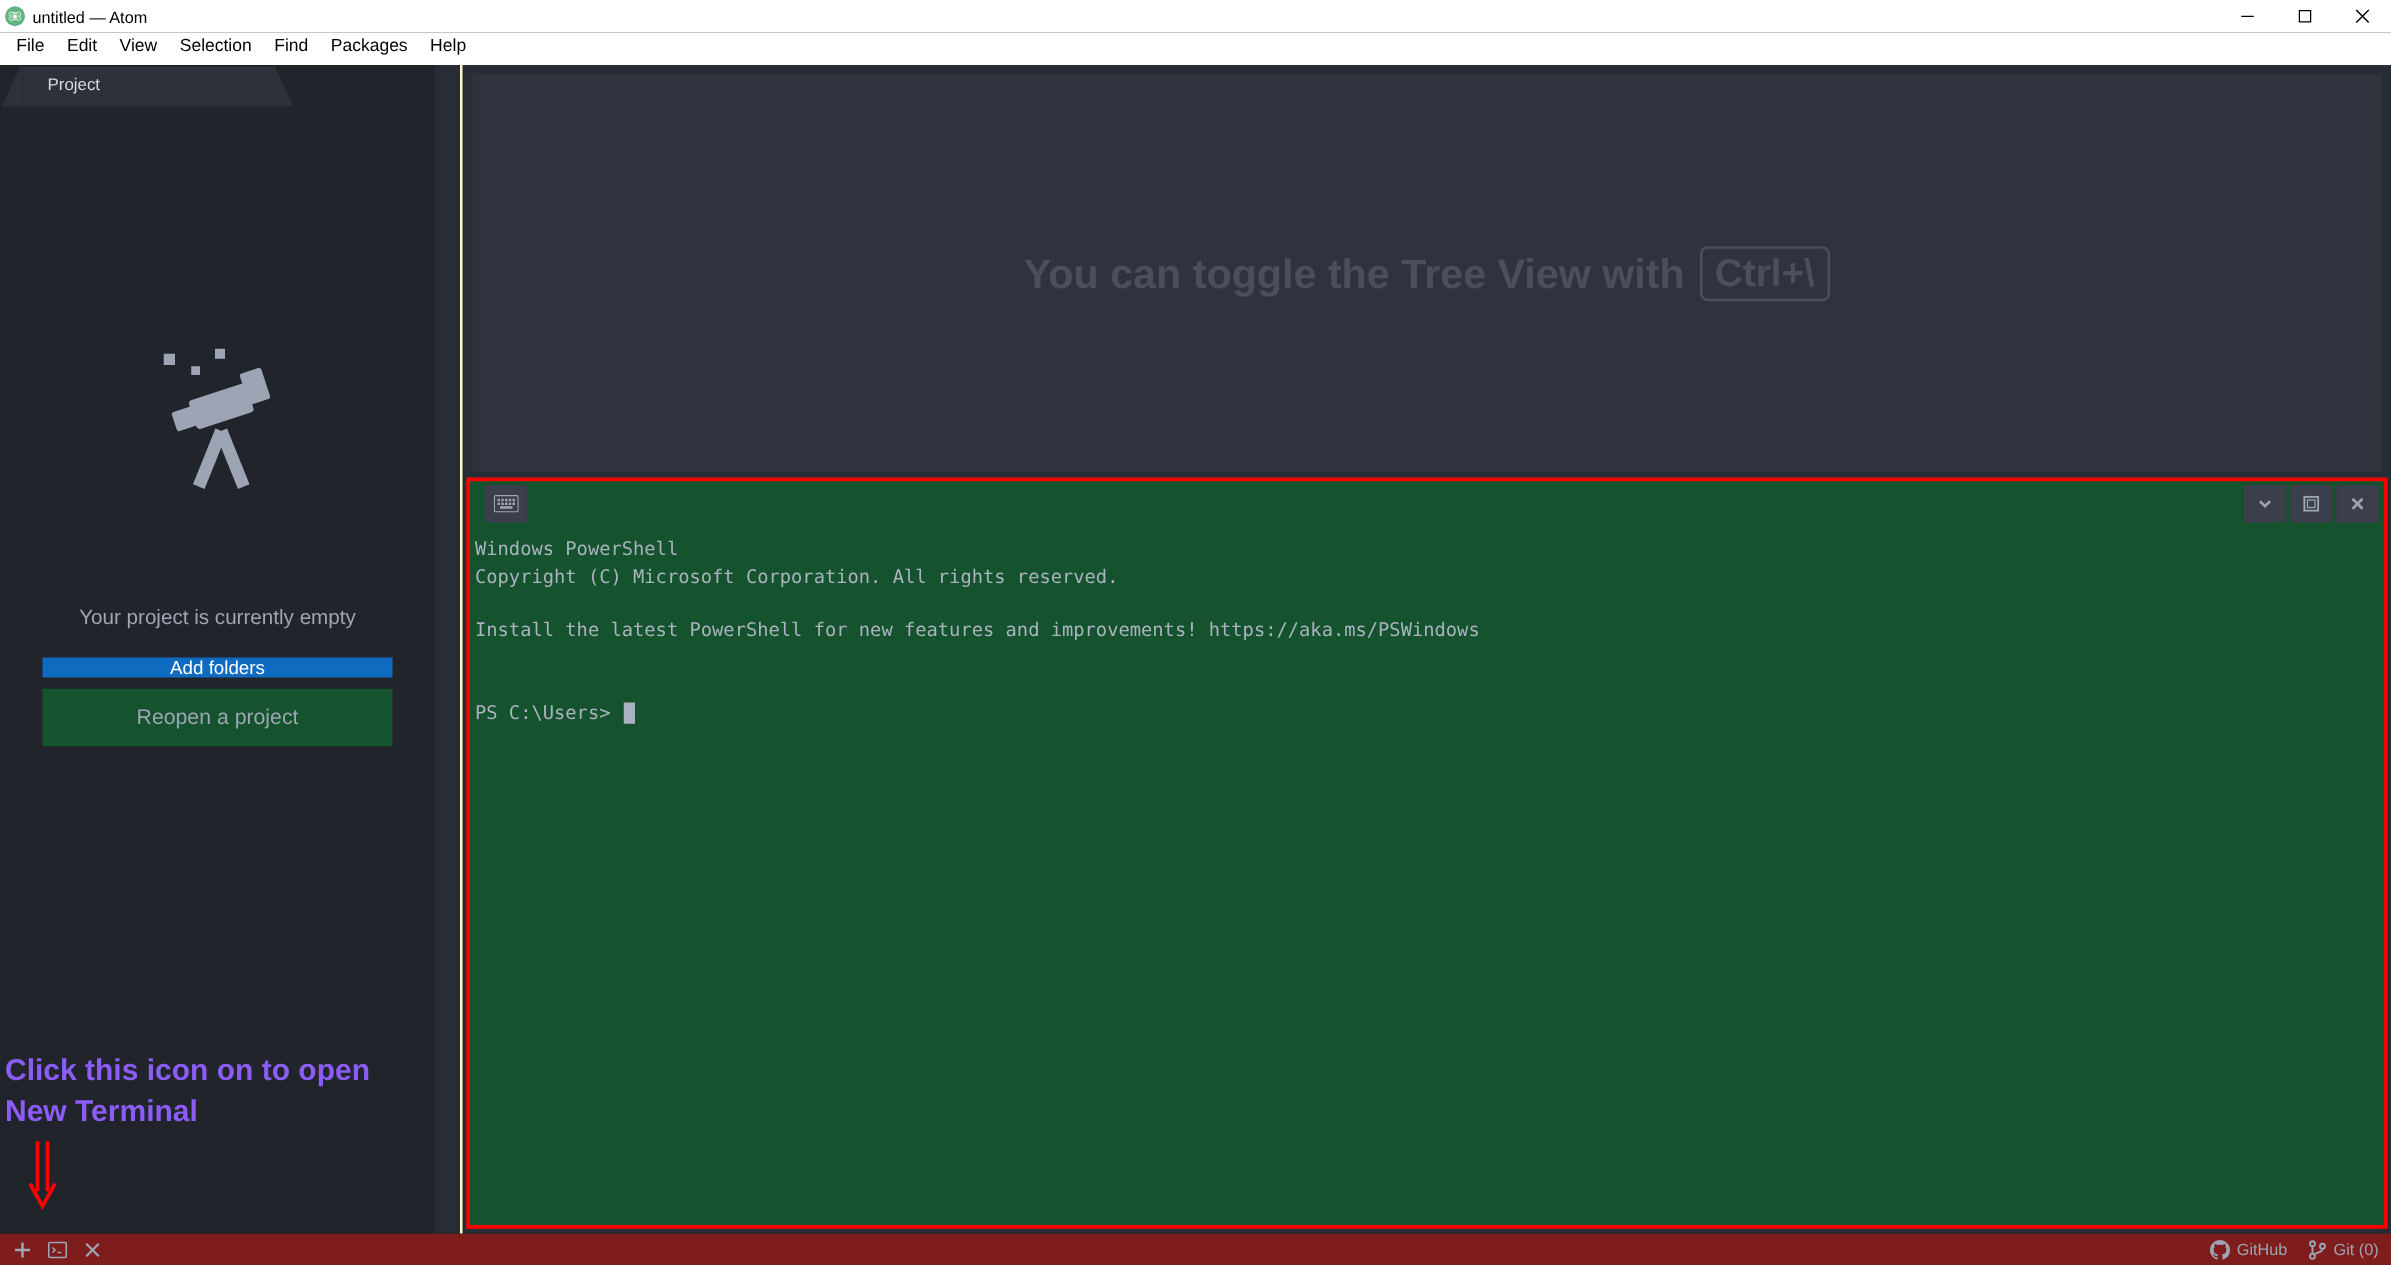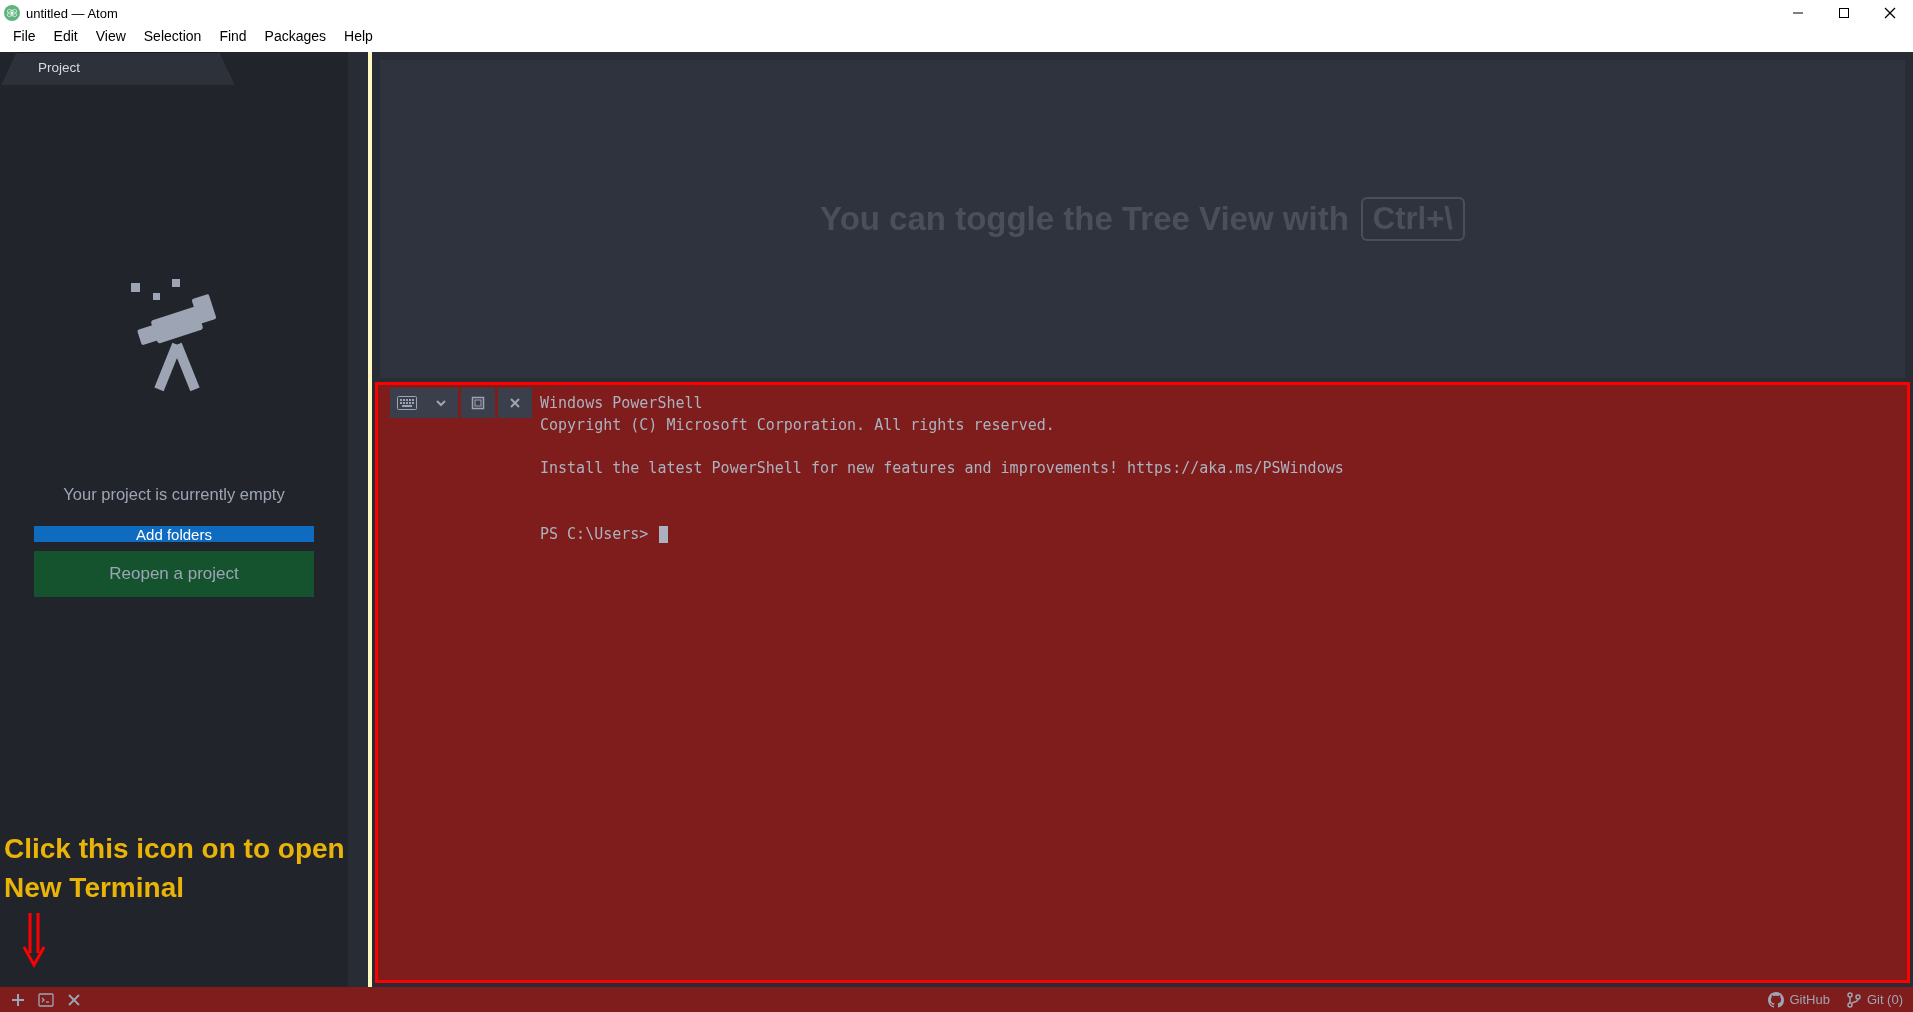--- a/index.html
+++ b/index.html
@@ -143,37 +143,37 @@
       background: #14532d;
       color: #9da5b4;
       border: none;
       font-size: 17px;
       cursor: pointer;
     }
     .annotation {
       position: absolute;
       bottom: 80px;
       left: 4px;
-      color: #eab308;
-      font-size: 28px;
+      color: #8b5cf6;
+      font-size: 24px;
       font-weight: bold;
       line-height: 1.4;
     }
     .annotation-arrow {
       position: absolute;
       bottom: 18px;
       left: 22px;
       color: #ff0000;
     }
     .main-area {
       flex: 1;
       display: flex;
       flex-direction: column;
       background: #282c34;
-      border-left: 4px solid #fef9c3;
+      border-left: 2px solid #fef9c3;
     }
     .editor-pane {
       flex: 0 0 318px;
       background: #2f333d;
       margin: 8px 8px 0 8px;
       display: flex;
       align-items: center;
       justify-content: center;
       position: relative;
     }
@@ -187,24 +187,24 @@
     }
     .kbd {
       border: 2px solid #4a4f59;
       border-radius: 6px;
       padding: 2px 10px;
       font-size: 31px;
     }
     .terminal-panel {
       flex: 1;
       border: 3px solid #ff0000;
-      background: #7f1d1d;
+      background: #14532d;
       margin: 4px 3px 4px 3px;
       display: flex;
-      flex-direction: row;
+      flex-direction: column;
     }
     .terminal-header {
       height: 36px;
       display: flex;
       align-items: center;
       justify-content: space-between;
       padding: 3px 4px;
     }
     .term-left-btn {
       width: 34px;

